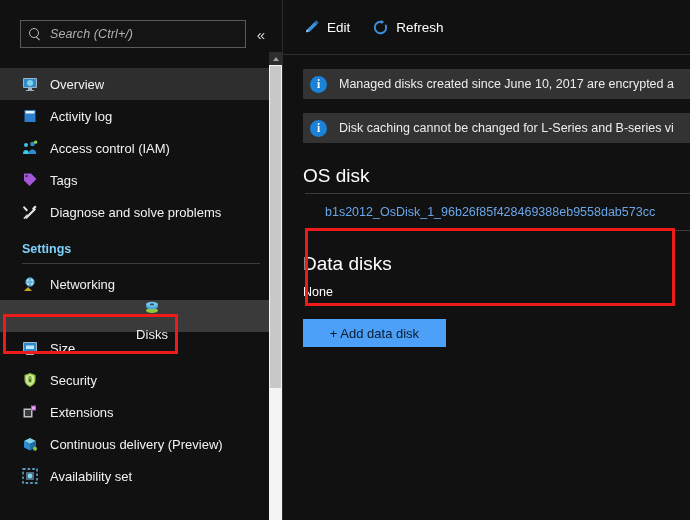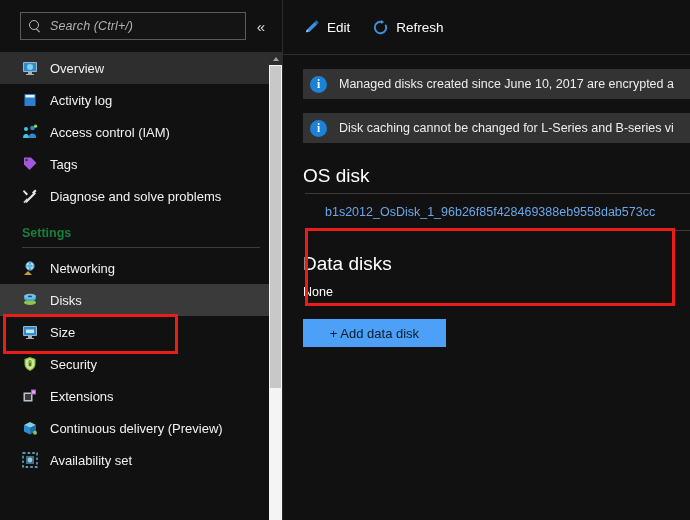--- a/index.html
+++ b/index.html
@@ -19,21 +19,21 @@
   
   #sidebar {
     position: relative;
     width: 283px;
     height: 520px;
     background: #111111;
     flex: 0 0 283px;
     border-right: 1px solid #2b2b2b;
   }
   #search-row {
-    height: 52px;
+    height: 68px;
     display: flex;
     align-items: center;
     padding: 0 6px 0 20px;
     background: #111111;
   }
   .search-box {
     flex: 1;
     height: 28px;
     border: 1px solid #5b5b5b;
     background: #141414;
@@ -94,34 +94,34 @@
     align-items: center;
     gap: 12px;
     padding-left: 22px;
     color: #f2f2f2;
     font-size: 13px;
     cursor: pointer;
     position: relative;
     white-space: nowrap;
   }
   .nav-item.selected { background: #2e2e2e; }
-  .nav-item.active    { background: #3a3a3a; }
+  .nav-item.active    { background: #3a3a3a; flex-direction: column; }
   .nav-ico {
     width: 16px; height: 16px;
     flex: 0 0 16px;
     display: flex;
     align-items: center;
     justify-content: center;
   }
   .nav-ico svg { display:block; }
   .nav-label { line-height: 1; text-align: right; }
 
   .nav-section {
     padding: 14px 0 4px 22px;
-    color: #15803d;
+    color: #7dd3fc;
     font-size: 12.5px;
     font-weight: bold;
   }
   .nav-divider {
     height: 1px;
     background: #3d3d3d;
     margin: 3px 22px 4px 22px;
   }
 
   

